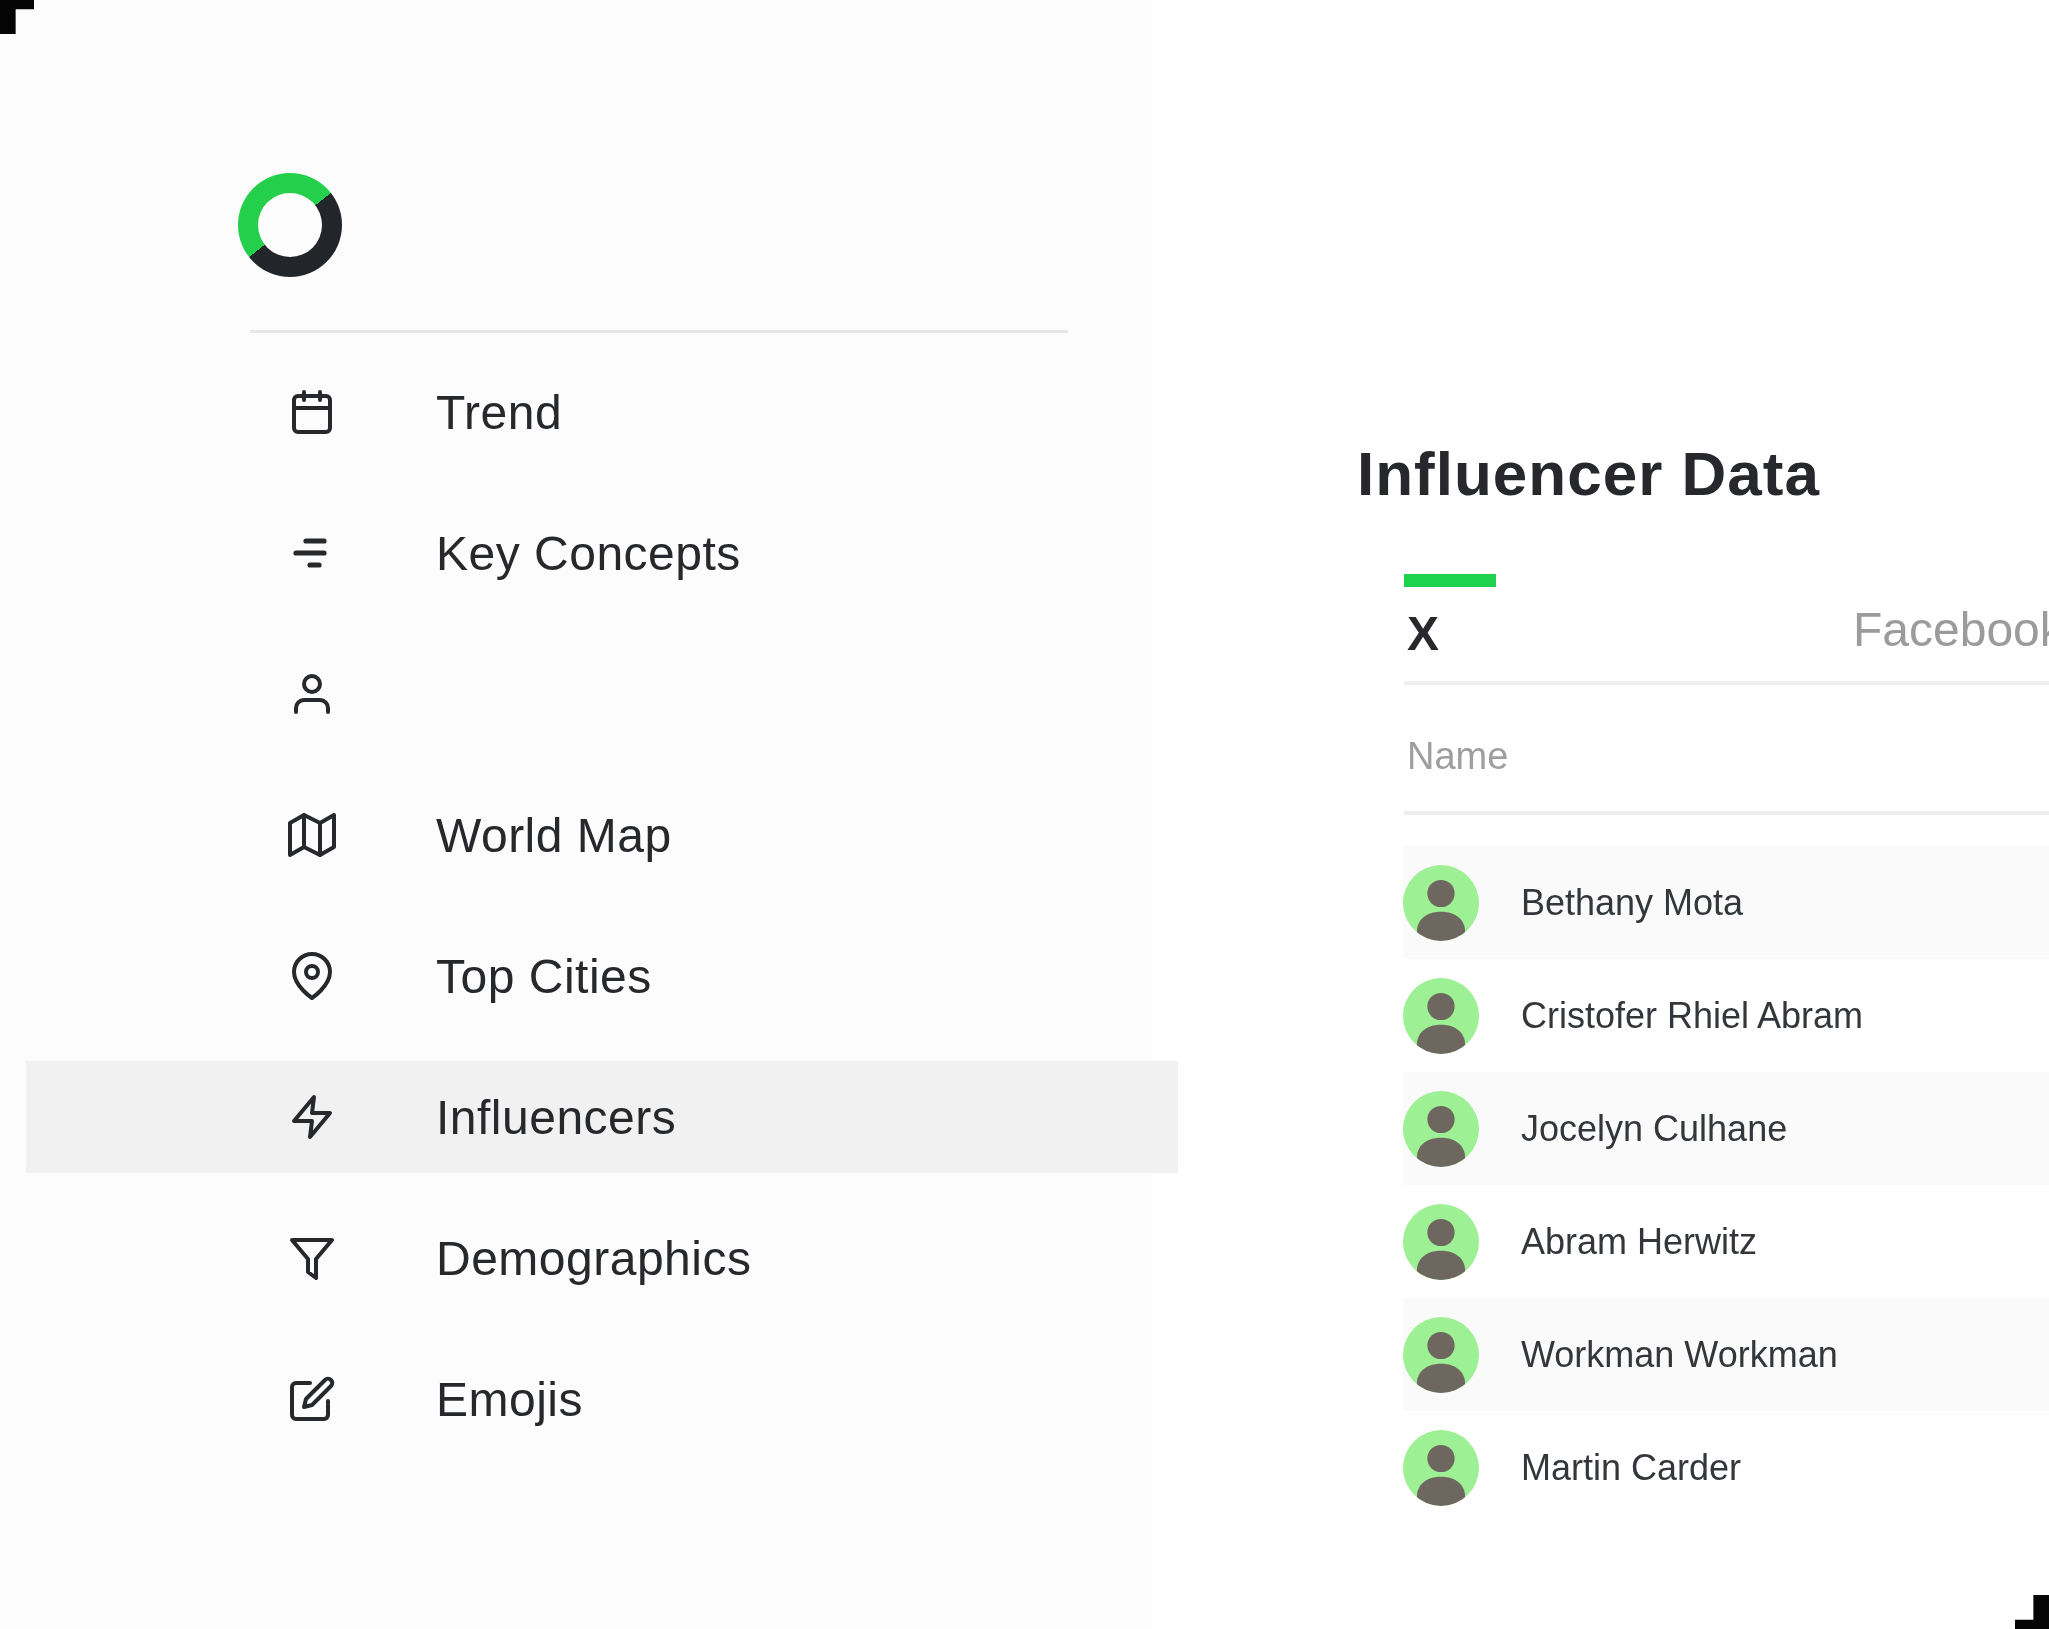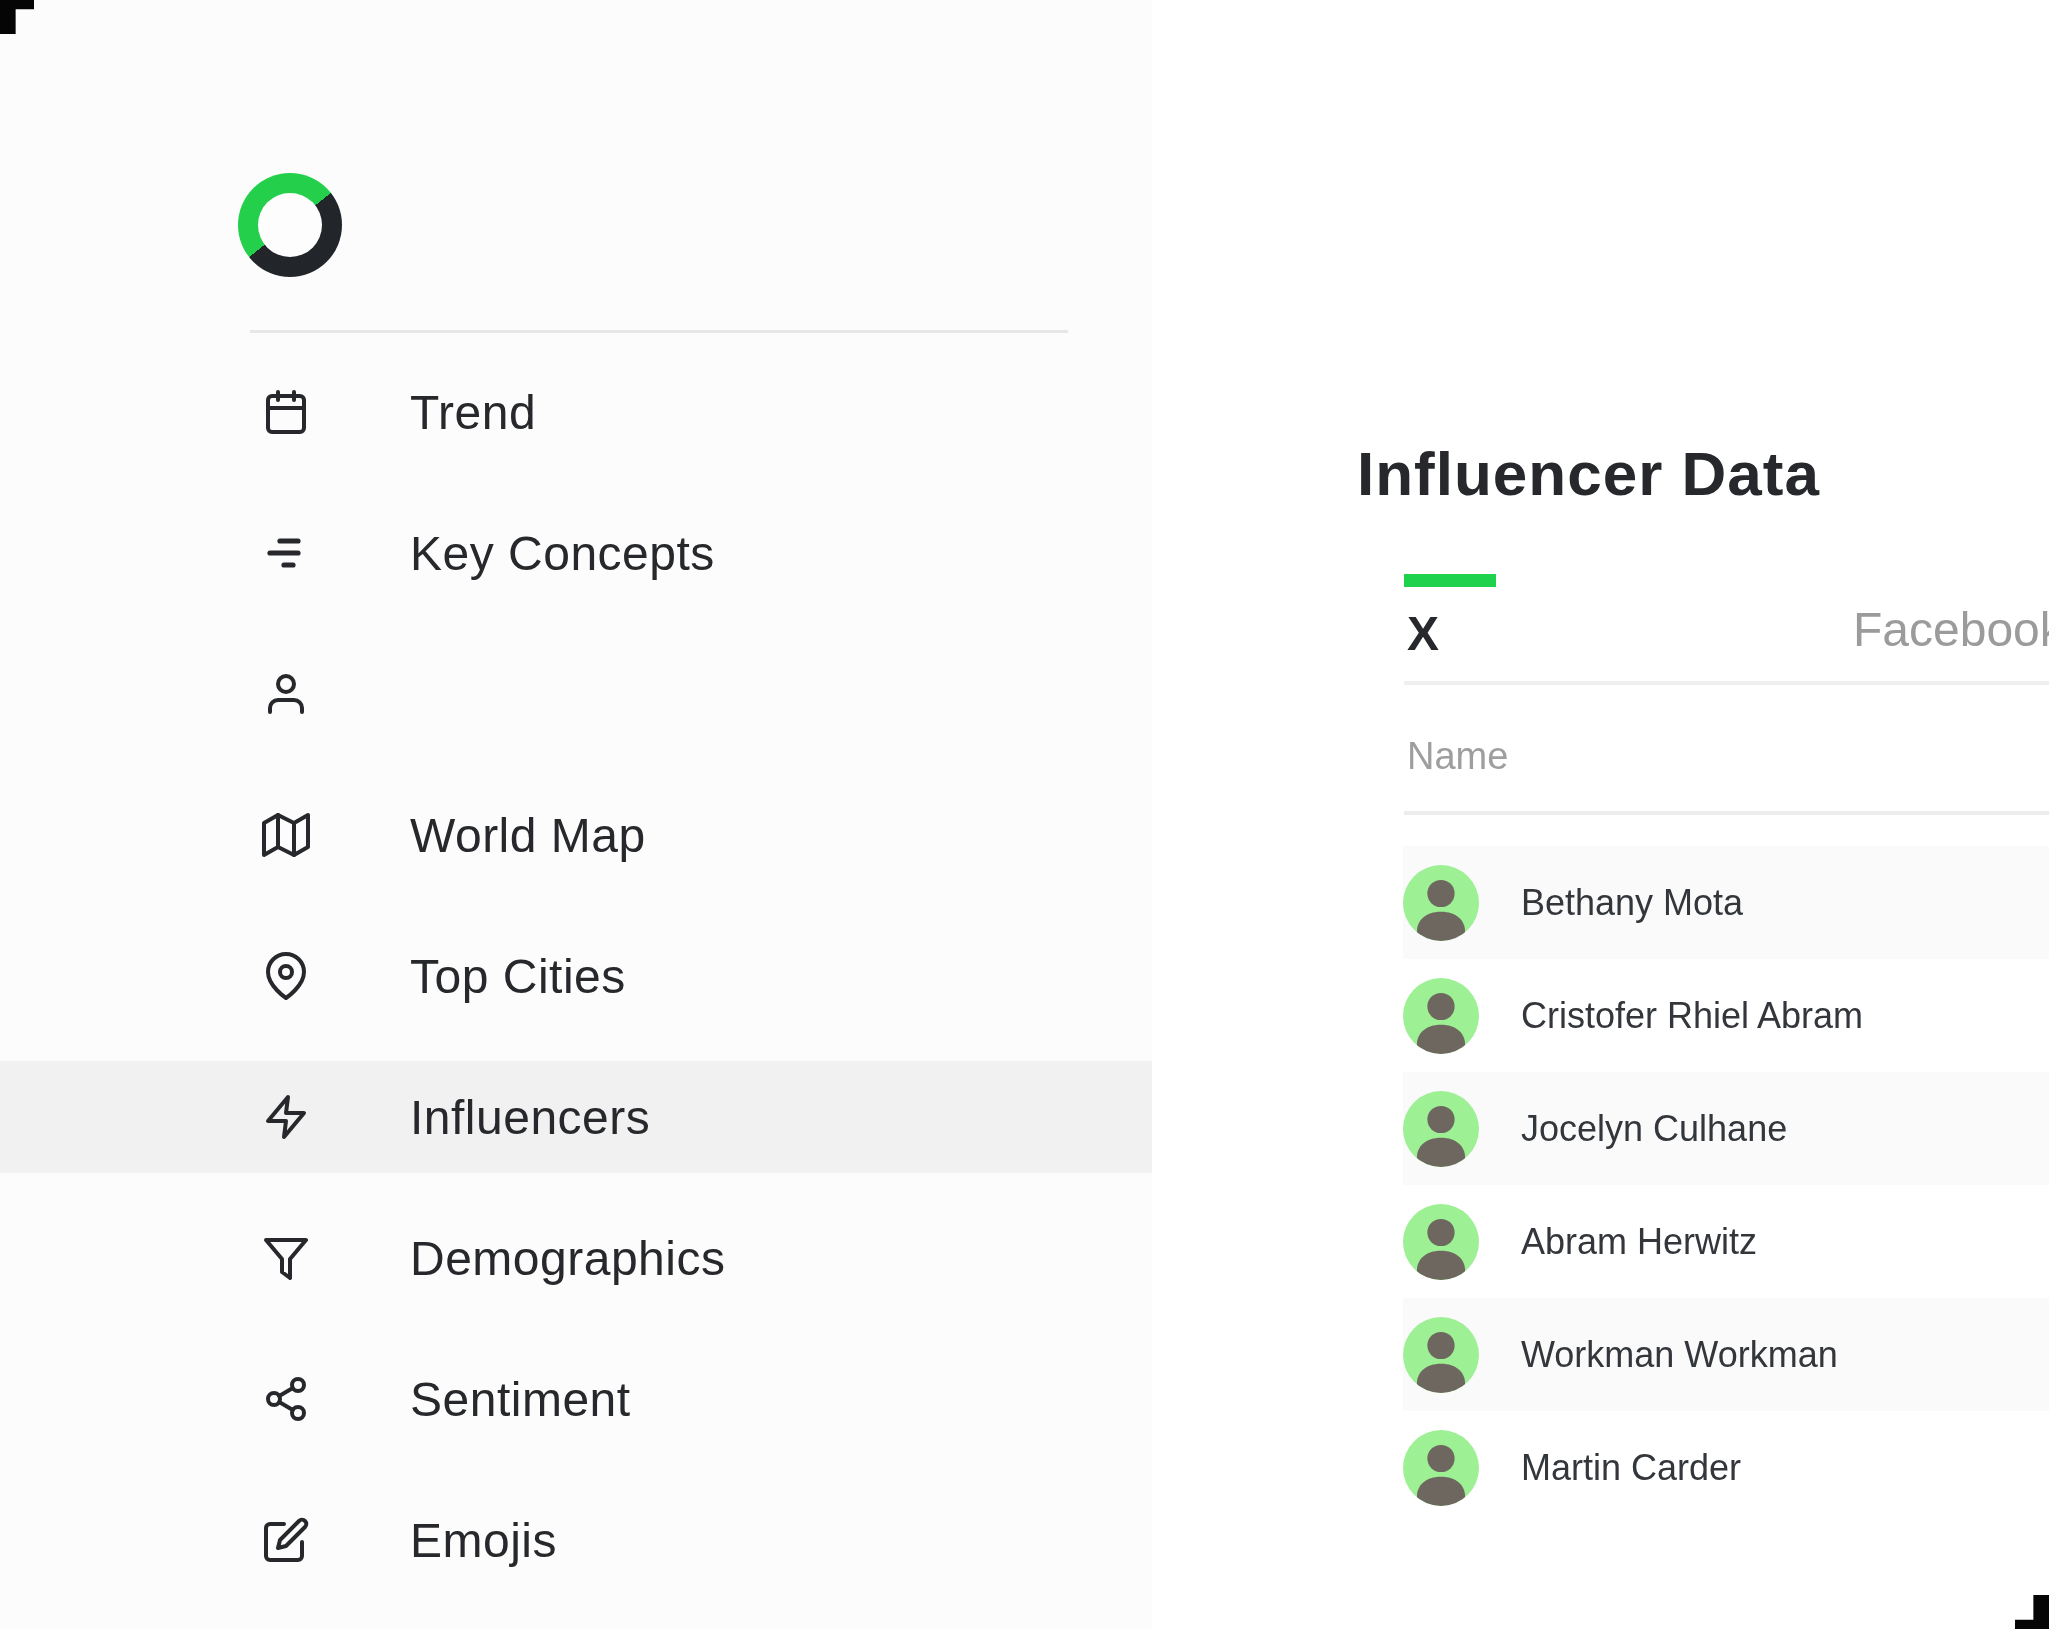--- a/index.html
+++ b/index.html
@@ -7,21 +7,21 @@
     width:2049px;height:1629px;position:relative;overflow:hidden;
     background:#ffffff;color:#26282b;
     font-family:"Liberation Sans","DejaVu Sans",sans-serif;
   }
   
   .sidebar{position:absolute;left:0;top:0;width:1152px;height:1629px;background:#fcfcfc;}
   .logo{position:absolute;left:238px;top:173px;width:104px;height:104px;border-radius:50%;
     background:conic-gradient(#24d04b 0 52deg,#22262a 52deg 232deg,#24d04b 232deg 360deg);}
   .logo::after{content:"";position:absolute;inset:20px;border-radius:50%;background:#fdfdfd;}
   .logo-divider{position:absolute;left:250px;top:330px;width:818px;height:3px;background:#e7e7e7;}
-  .menu{position:absolute;left:0;top:356px;width:1152px;display:flex;flex-direction:column;gap:29px;}
+  .menu{position:absolute;left:0;top:356px;width:1152px;display:flex;flex-direction:column;gap:29px;padding-left:26px;}
   .side-item{height:112px;display:flex;align-items:center;padding-left:262px;box-sizing:border-box;cursor:pointer;}
   .side-item.active{background:#f1f1f1;}
   .icon{width:48px;height:48px;flex:0 0 48px;display:flex;align-items:center;justify-content:center;}
   .icon svg{width:48px;height:48px;stroke:#26282b;stroke-width:2;fill:none;stroke-linecap:round;stroke-linejoin:round;}
   .side-label{margin-left:100px;font-size:48px;font-weight:500;color:#26282b;letter-spacing:0.5px;white-space:nowrap;}
   
   .page-title{position:absolute;left:1357px;top:396px;font-size:62px;font-weight:700;color:#26282b;letter-spacing:1px;white-space:nowrap;}
   .tab-indicator{position:absolute;left:1404px;top:574px;width:92px;height:13px;background:#1fd24e;}
   .tab-x{position:absolute;left:1407px;top:606px;font-size:48px;font-weight:700;color:#26282b;cursor:pointer;}
   .tab-facebook{position:absolute;left:1853px;top:602px;font-size:48px;font-weight:400;color:#9b9b9b;white-space:nowrap;cursor:pointer;}
@@ -113,32 +113,20 @@
 
     <div class="side-item">
       <span class="icon">
         <svg viewBox="0 0 24 24">
             <polygon points="22 3 2 3 10 12.46 10 19 14 22 14 12.46 22 3"></polygon>
           </svg>
       </span>
       <span class="side-label">Demographics</span>
     </div>
 
-    <div class="side-item">
-      <span class="icon">
-        <svg viewBox="0 0 24 24">
-            <circle cx="18" cy="5" r="3"></circle>
-            <circle cx="6" cy="12" r="3"></circle>
-            <circle cx="18" cy="19" r="3"></circle>
-            <line x1="8.59" y1="13.51" x2="15.42" y2="17.49"></line>
-            <line x1="15.41" y1="6.51" x2="8.59" y2="10.49"></line>
-          </svg>
-      </span>
-      <span class="side-label">Sentiment</span>
-    </div>
 
     <div class="side-item">
       <span class="icon">
         <svg viewBox="0 0 24 24">
             <path d="M11 4H4a2 2 0 0 0-2 2v14a2 2 0 0 0 2 2h14a2 2 0 0 0 2-2v-7"></path>
             <path d="M18.5 2.5a2.12 2.12 0 0 1 3 3L12 15l-4 1 1-4 9.5-9.5z"></path>
           </svg>
       </span>
       <span class="side-label">Emojis</span>
     </div>

